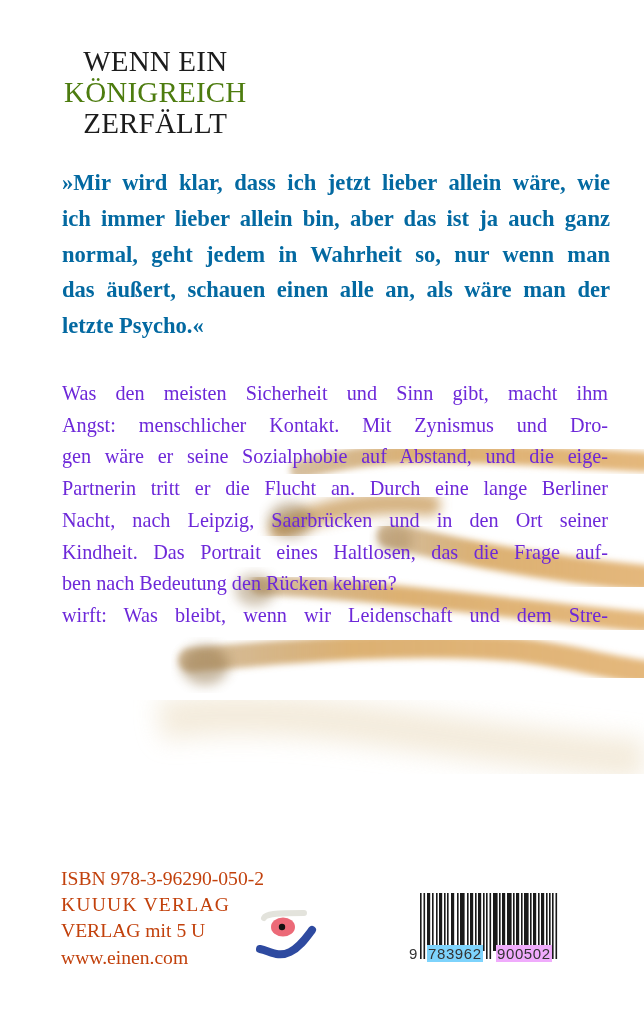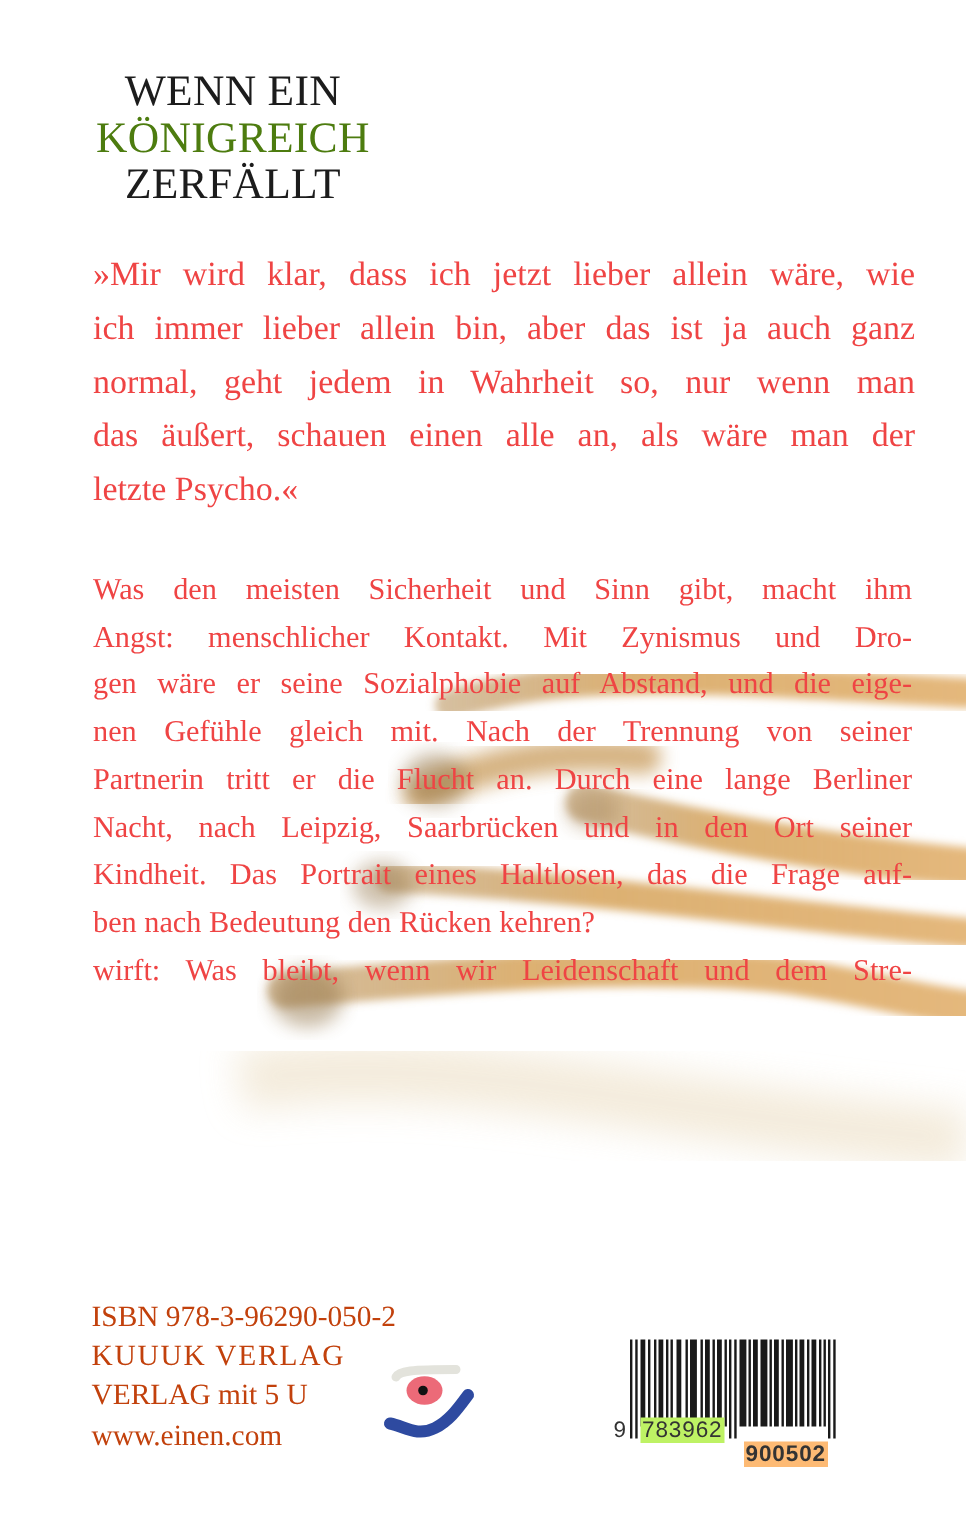--- a/index.html
+++ b/index.html
@@ -13,28 +13,28 @@
   .title-block {
     position: absolute; left: 64px; top: 46px; z-index: 2;
     font-size: 29px; line-height: 31px; letter-spacing: 0.2px; text-align: center;
   }
   .title-block div { white-space: nowrap; }
   .title-line-1, .title-line-3 { color: #1c1c1c; }
   .title-line-2 { color: #4d7c0f; }
 
   .quote {
     position: absolute; left: 62px; top: 165px; width: 548px; z-index: 2;
-    font-weight: normal; font-size: 22.6px; line-height: 35.8px;
-    text-align: justify; color: #ef4444; margin: 0;
+    font-weight: bold; font-size: 22.6px; line-height: 35.8px;
+    text-align: justify; color: #0369a1; margin: 0;
   }
   .quote span.last { text-align-last: left; }
   .blurb {
     position: absolute; left: 62px; top: 378px; width: 546px; z-index: 2;
     font-size: 20.2px; line-height: 31.7px; text-align: justify;
-    color: #ef4444; margin: 0;
+    color: #6d28d9; margin: 0;
   }
   .line { display: block; text-align: justify; text-align-last: justify; white-space: nowrap; }
   .line.last { text-align-last: left; }
 
   .imprint {
     position: absolute; left: 61px; top: 866px; z-index: 2;
     font-size: 19.6px; line-height: 26.2px; color: #c2410c;
   }
   .imprint div { white-space: nowrap; }
   .imprint .caps { letter-spacing: 1.2px; }
@@ -42,22 +42,22 @@
   .publisher-logo { position: absolute; left: 254px; top: 900px; width: 70px; height: 62px; z-index: 2; }
 
   .barcode { position: absolute; left: 405px; top: 885px; width: 160px; height: 80px; z-index: 2; background: #fff; }
   .barcode svg { position: absolute; left: 0; top: 0; }
   .barcode-digits {
     position: absolute; left: 0; top: 60px; width: 160px;
     font-family: "Liberation Sans", "DejaVu Sans", sans-serif;
     font-size: 15px; color: #333; letter-spacing: 0.6px; white-space: nowrap;
   }
   .bd-lead { position: absolute; left: 4px; top: 0; }
-  .bd-g1 { position: absolute; left: 22px; top: 0; background: #bef264; padding: 0 1px; }
-  .bd-g2 { position: absolute; left: 91px; top: 16px; background: #fdba74; padding: 0 1px; font-weight: bold; }
+  .bd-g1 { position: absolute; left: 22px; top: 0; background: #7dd3fc; padding: 0 1px; }
+  .bd-g2 { position: absolute; left: 91px; top: 0; background: #f0abfc; padding: 0 1px; }
 </style>
 </head>
 <body>
 
 <svg class="bg-art" viewBox="0 0 644 1020" xmlns="http://www.w3.org/2000/svg">
   <defs>
     <filter id="blur6" x="-20%" y="-20%" width="140%" height="140%">
         <feGaussianBlur stdDeviation="6"></feGaussianBlur>
       </filter>
     <filter id="blur3" x="-20%" y="-20%" width="140%" height="140%">
@@ -102,21 +102,20 @@
   <span class="line">ich immer lieber allein bin, aber das ist ja auch ganz</span>
   <span class="line">normal, geht jedem in Wahrheit so, nur wenn man</span>
   <span class="line">das äußert, schauen einen alle an, als wäre man der</span>
   <span class="line last">letzte Psycho.«</span>
 </div>
 
 <div class="blurb">
   <span class="line">Was den meisten Sicherheit und Sinn gibt, macht ihm</span>
   <span class="line">Angst: menschlicher Kontakt. Mit Zynismus und Dro-</span>
   <span class="line">gen wäre er seine Sozialphobie auf Abstand, und die eige-</span>
-  <span class="line">nen Gefühle gleich mit. Nach der Trennung von seiner</span>
   <span class="line">Partnerin tritt er die Flucht an. Durch eine lange Berliner</span>
   <span class="line">Nacht, nach Leipzig, Saarbrücken und in den Ort seiner</span>
   <span class="line">Kindheit. Das Portrait eines Haltlosen, das die Frage auf-</span>
   <span class="line last">ben nach Bedeutung den Rücken kehren?</span>
   <span class="line">wirft: Was bleibt, wenn wir Leidenschaft und dem Stre-</span>
 </div>
 
 <div class="imprint">
   <div>ISBN 978-3-96290-050-2</div>
   <div class="caps">KUUUK VERLAG</div>

